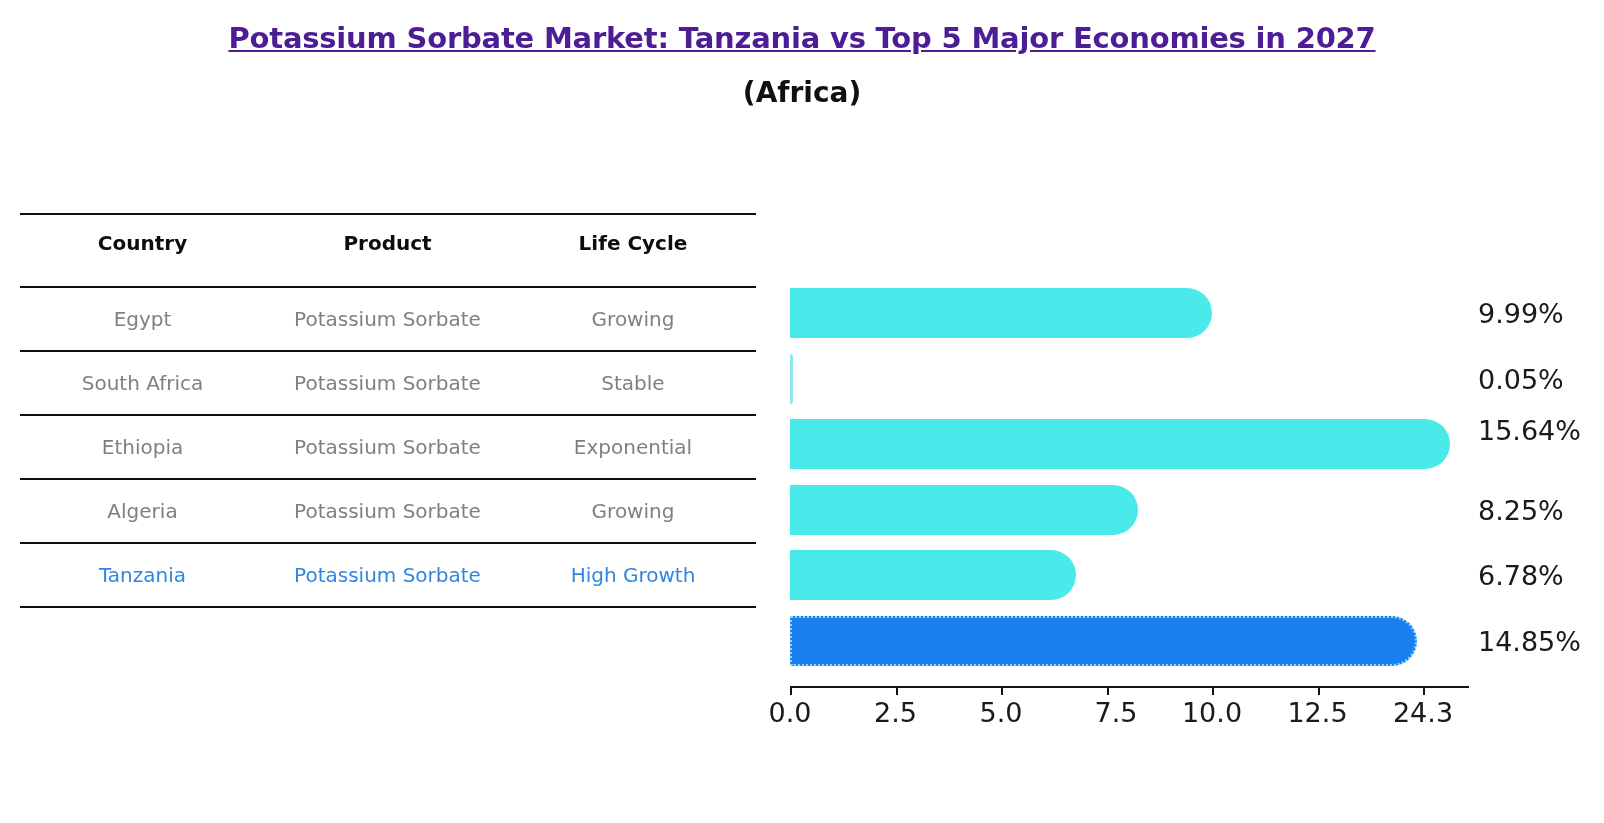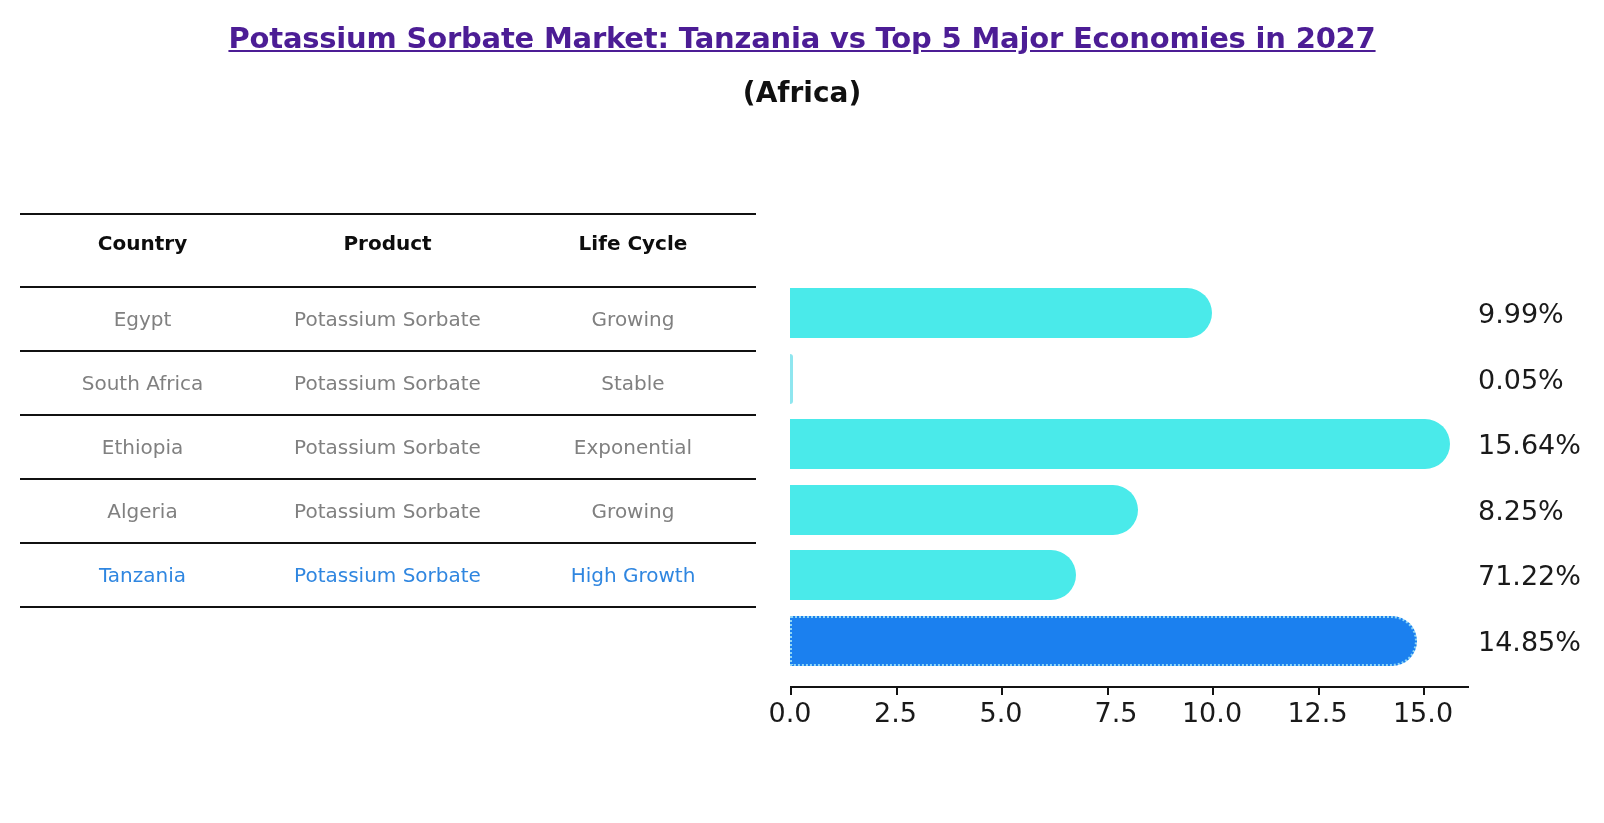--- a/index.html
+++ b/index.html
@@ -201,37 +201,37 @@
         </tbody>
     </table>
   </div>
 
   <div class="chart-area" id="chart-area">
       <div class="bar normal" style="left: 790px; top: 288px; width: 421.578px;"></div>
       <div class="value-label" style="top: 313px;">9.99%</div>
       <div class="bar normal sliver" style="left: 790px; top: 353.5px; width: 3px; background: rgb(143, 230, 239);"></div>
       <div class="value-label" style="top: 378.5px;">0.05%</div>
       <div class="bar normal" style="left: 790px; top: 419px; width: 660.008px;"></div>
-      <div class="value-label" style="top: 444px;">15.64%</div>
+      <div class="value-label" style="top: 430px;">15.64%</div>
       <div class="bar normal" style="left: 790px; top: 484.5px; width: 348.15px;"></div>
       <div class="value-label" style="top: 509.5px;">8.25%</div>
       <div class="bar normal" style="left: 790px; top: 550px; width: 286.116px;"></div>
-      <div class="value-label" style="top: 575px;">71.22%</div>
+      <div class="value-label" style="top: 575px;">6.78%</div>
       <div class="bar highlight-bar" style="left: 790px; top: 615.5px; width: 626.67px;"></div>
       <div class="value-label" style="top: 640.5px;">14.85%</div>
       <div class="axis-line" style="width: 679.42px;"></div>
       <div class="axis-tick" style="left: 790px;"></div>
       <div class="axis-tick-label" style="left: 790px;">0.0</div>
       <div class="axis-tick" style="left: 895.5px;"></div>
       <div class="axis-tick-label" style="left: 895.5px;">2.5</div>
       <div class="axis-tick" style="left: 1001px;"></div>
       <div class="axis-tick-label" style="left: 1001px;">5.0</div>
       <div class="axis-tick" style="left: 1106.5px;"></div>
       <div class="axis-tick-label" style="left: 1116px;">7.5</div>
       <div class="axis-tick" style="left: 1212px;"></div>
       <div class="axis-tick-label" style="left: 1212px;">10.0</div>
       <div class="axis-tick" style="left: 1317.5px;"></div>
       <div class="axis-tick-label" style="left: 1317.5px;">12.5</div>
       <div class="axis-tick" style="left: 1423px;"></div>
-      <div class="axis-tick-label" style="left: 1423px;">15.0</div>
+      <div class="axis-tick-label" style="left: 1423px;">24.3</div>
     </div>
 
 </div>
 
 </body></html>

